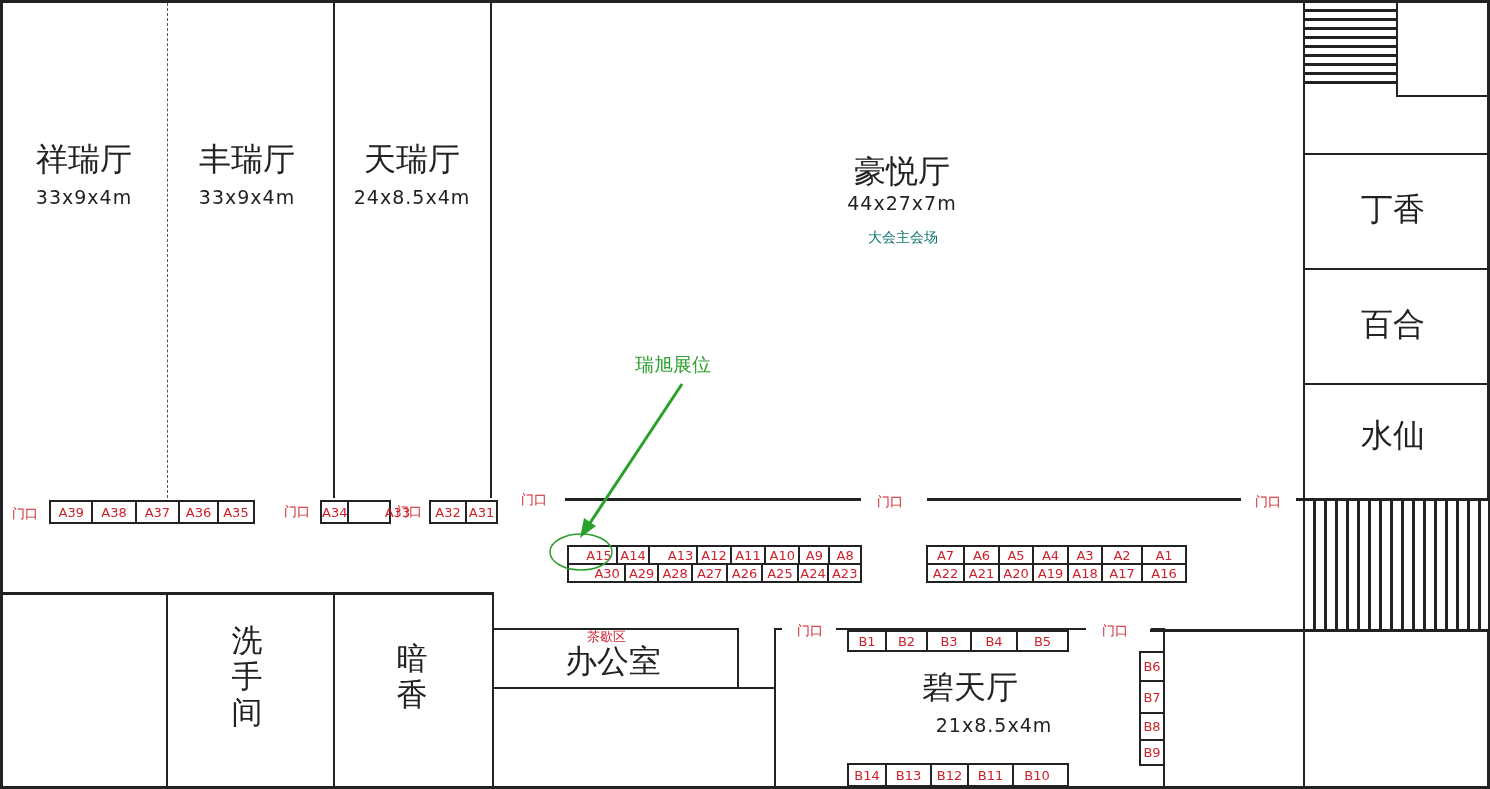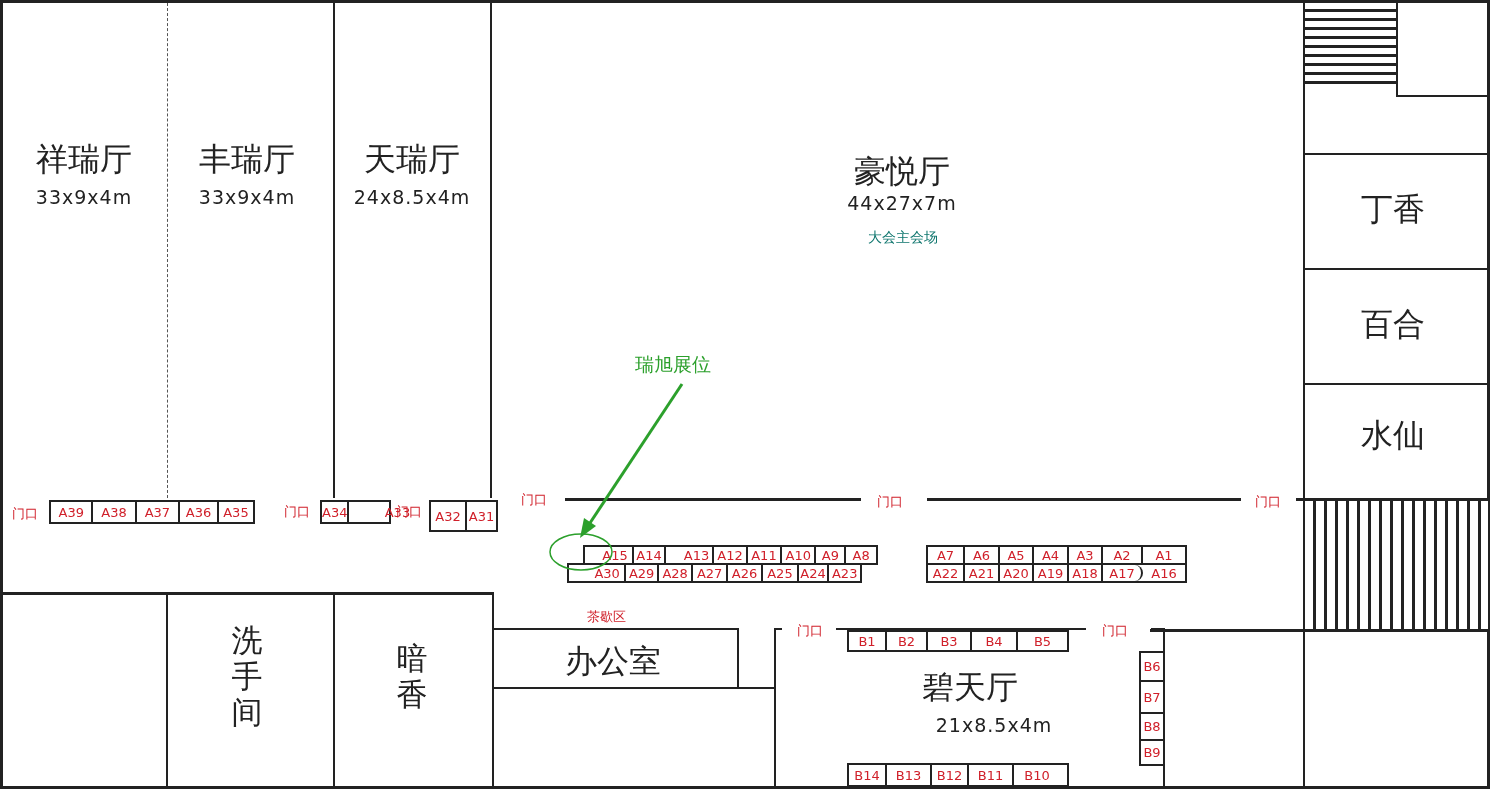--- a/index.html
+++ b/index.html
@@ -73,26 +73,26 @@
   <div class="booth" style="width:48px;">A37</div>
   <div class="booth" style="width:43px;">A36</div>
   <div class="booth" style="width:38px;">A35</div>
 </div>
 <div class="door" style="left:284px;top:503px;">门口</div>
 <div class="booth-row" style="left:320px;top:500px;width:71px;height:24px;">
   <div class="booth" style="width:35px;">A34</div>
   <div class="booth" style="width:34px;padding-left:48px;">A33</div>
 </div>
 <div class="door" style="left:396px;top:503px;">门口</div>
-<div class="booth-row" style="left:429px;top:500px;width:69px;height:32px;">
+<div class="booth-row" style="left:429px;top:500px;width:69px;height:24px;">
   <div class="booth" style="width:37px;">A32</div>
   <div class="booth" style="width:30px;">A31</div>
 </div>
 
-<div class="booth-row" style="left:583px;top:545px;width:295px;height:20px;padding-left:13px;">
+<div class="booth-row" style="left:567px;top:545px;width:295px;height:20px;padding-left:13px;">
   <div class="booth" style="width:40px;">A15</div>
   <div class="booth" style="width:35px;">A14</div>
   <div class="booth" style="width:37px;margin-left:15px;">A13</div>
   <div class="booth" style="width:37px;">A12</div>
   <div class="booth" style="width:38px;">A11</div>
   <div class="booth" style="width:38px;">A10</div>
   <div class="booth" style="width:33px;">A9</div>
   <div class="booth" style="width:33px;">A8</div>
 </div>
 <div class="booth-row" style="left:567px;top:563px;width:295px;height:20px;">
@@ -114,40 +114,40 @@
   <div class="booth" style="width:34px;">A3</div>
   <div class="booth" style="width:40px;">A2</div>
   <div class="booth" style="width:42px;">A1</div>
 </div>
 <div class="booth-row" style="left:926px;top:563px;width:261px;height:20px;">
   <div class="booth" style="width:37px;">A22</div>
   <div class="booth" style="width:35px;">A21</div>
   <div class="booth" style="width:34px;">A20</div>
   <div class="booth" style="width:35px;">A19</div>
   <div class="booth" style="width:34px;">A18</div>
-  <div class="booth" style="width:40px;border-radius:8px;">A17</div>
+  <div class="booth" style="width:40px;">A17</div>
   <div class="booth" style="width:42px;">A16</div>
 </div>
 
 <div class="annot" style="left:635px;top:352px;">瑞旭展位</div>
 <svg class="abs" style="left:540px;top:380px;" width="160" height="200" viewBox="0 0 160 200">
   <line x1="142" y1="4" x2="48" y2="146" stroke="#2ca02c" stroke-width="3"></line>
   <polygon points="40,158 44,138 56,146" fill="#2ca02c"></polygon>
   <ellipse cx="41" cy="172" rx="31" ry="18" fill="none" stroke="#2ca02c" stroke-width="1.5"></ellipse>
 </svg>
 
 <div class="wall" style="left:0;top:592px;width:494px;height:3px;"></div>
 <div class="wall" style="left:166px;top:592px;width:2px;height:197px;"></div>
 <div class="wall" style="left:333px;top:592px;width:2px;height:197px;"></div>
 <div class="wall" style="left:492px;top:592px;width:2px;height:197px;"></div>
 
 <div class="vtitle" style="left:247px;top:622px;">洗手间</div>
 <div class="vtitle" style="left:412px;top:640px;">暗香</div>
 
-<div class="door" style="left:587px;top:608px;text-align:center;">茶歇区</div>
+<div class="door" style="left:587px;top:628px;text-align:center;">茶歇区</div>
 <div class="abs" style="left:492px;top:628px;width:247px;height:61px;border-top:2px solid #222;border-right:2px solid #222;border-bottom:2px solid #222;box-sizing:border-box;"></div>
 <div class="room-title" style="left:613px;top:640px;">办公室</div>
 <div class="wall" style="left:739px;top:687px;width:37px;height:2px;"></div>
 
 <div class="wall" style="left:774px;top:628px;width:2px;height:161px;"></div>
 <div class="wall" style="left:774px;top:628px;width:8px;height:2px;"></div>
 <div class="wall" style="left:836px;top:628px;width:250px;height:2px;"></div>
 <div class="wall" style="left:1151px;top:628px;width:14px;height:2px;"></div>
 <div class="wall" style="left:1163px;top:628px;width:2px;height:161px;"></div>
 <div class="door" style="left:797px;top:622px;">门口</div>

